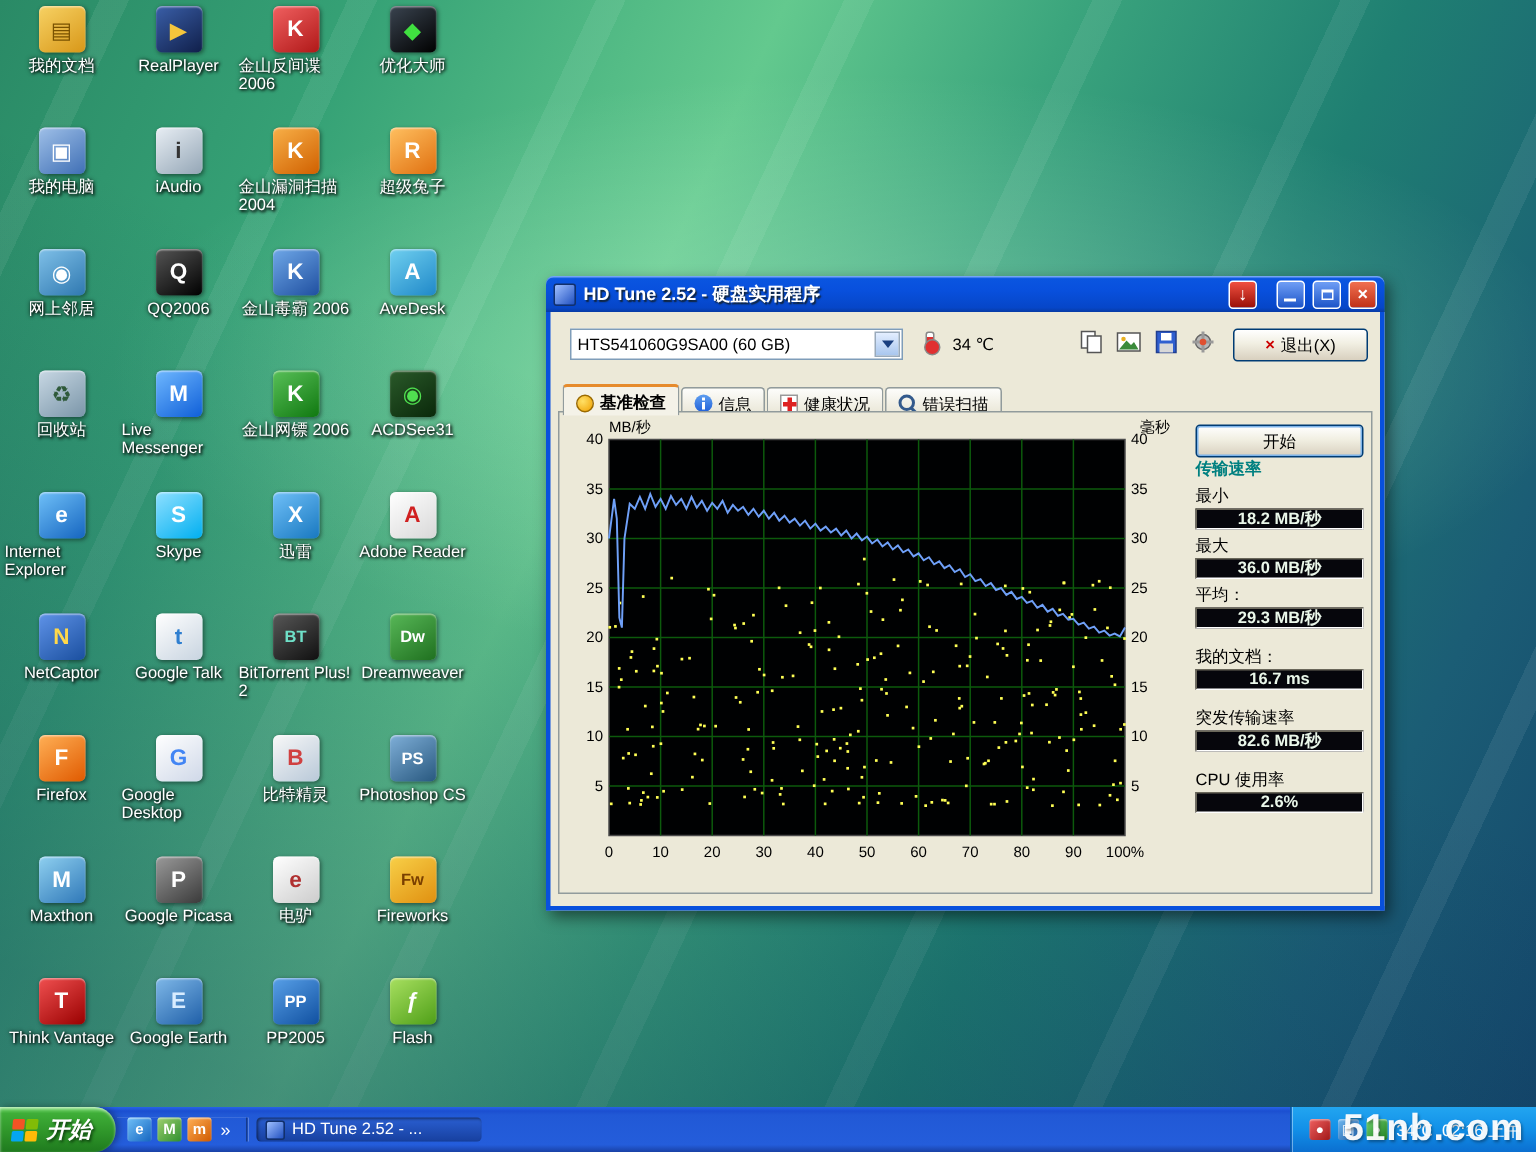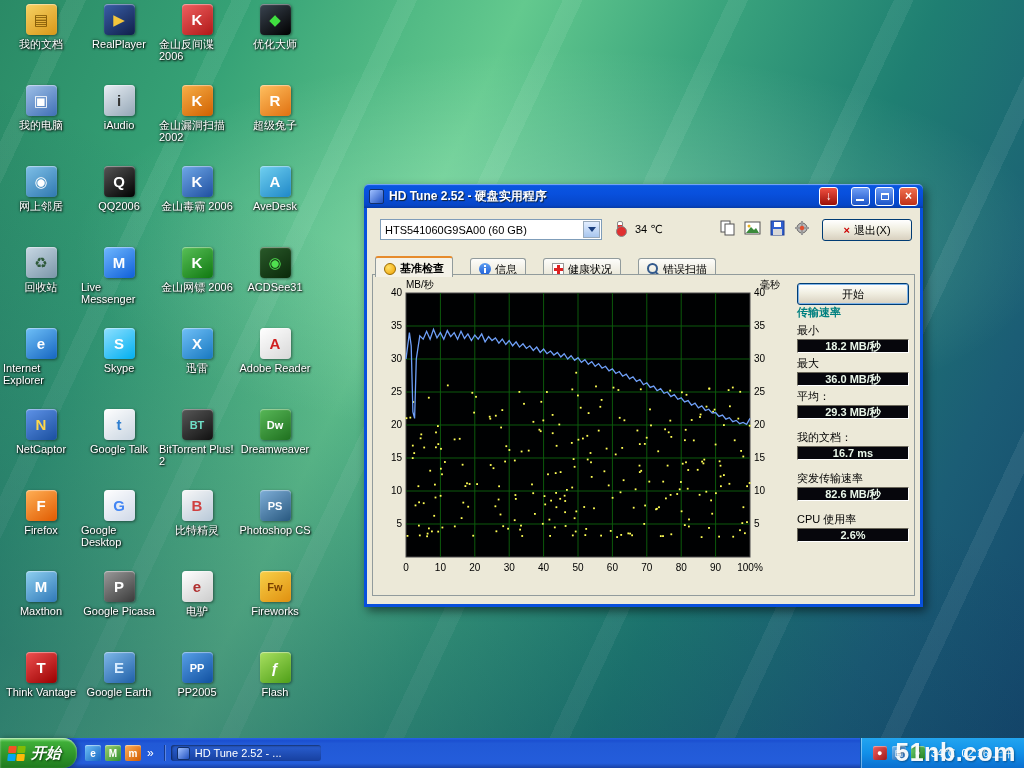--- a/index.html
+++ b/index.html
@@ -43,21 +43,21 @@
   .therm::after{content:"";position:absolute;left:-2px;bottom:-4px;width:9px;height:9px;background:#e03030;border:1px solid #888;border-radius:50%}
   .temp-text{position:absolute;left:268px;top:15px;font-size:11px}
   .toolicons{position:absolute;left:352px;top:12px;display:flex;gap:8px;align-items:center}
   .tool-icon{cursor:pointer}
   .xp-btn{font-family:inherit;font-size:11px;height:22px;border:1px solid #003C74;border-radius:3px;cursor:pointer;
     background:linear-gradient(180deg,#fff,#F1EFE2 45%,#D8D0BF);display:inline-flex;align-items:center;justify-content:center;gap:4px}
   .exit-btn{position:absolute;right:8px;top:11px;width:90px}
   .exit-x{color:#c00;font-weight:bold}
 
   
-  .tabbar{position:absolute;left:8px;top:48px;display:flex;align-items:flex-end;gap:17px}
+  .tabbar{position:absolute;left:8px;top:48px;display:flex;align-items:flex-end;gap:1px}
   .tab{height:19px;padding:2px 8px 0;border:1px solid #919B9C;border-bottom:none;border-radius:3px 3px 0 0;
     background:linear-gradient(#fdfdfb,#e8e5d4);font-size:11px;display:flex;align-items:center;cursor:pointer;margin-bottom:-1px}
   .tab.active{height:21px;background:#F4F2E8;border-top:2px solid #E68B2C;font-weight:bold;z-index:3}
   .tabicon{width:12px;height:12px;display:inline-block;margin-right:4px;position:relative;flex:0 0 auto}
   .tabicon.gauge{border-radius:50%;background:radial-gradient(circle at 35% 35%,#ffe066,#f0a000);border:1px solid #9a6a00}
   .tabicon.info{border-radius:50%;background:linear-gradient(#5f9ff0,#1f5fd8)}
   .tabicon.info::before{content:"";position:absolute;left:5px;top:2px;width:2px;height:2px;background:#fff}
   .tabicon.info::after{content:"";position:absolute;left:5px;top:5px;width:2px;height:5px;background:#fff}
   .tabicon.health{background:#fff;border:1px solid #999}
   .tabicon.health::before{content:"";position:absolute;left:4px;top:1px;width:3px;height:9px;background:#d22}
@@ -176,21 +176,21 @@
     <div class="dicon">
       <div class="tile" style="background: linear-gradient(145deg, rgb(127, 184, 232), rgb(31, 95, 168)); color: rgb(216, 236, 255); font-size: 15px;">E</div>
       <div class="dlabel">Google Earth</div>
     </div>
     <div class="dicon">
       <div class="tile" style="background: linear-gradient(145deg, rgb(240, 96, 96), rgb(176, 24, 24)); color: rgb(255, 255, 255); font-size: 15px;">K</div>
       <div class="dlabel">金山反间谍 2006</div>
     </div>
     <div class="dicon">
       <div class="tile" style="background: linear-gradient(145deg, rgb(248, 176, 72), rgb(208, 96, 0)); color: rgb(255, 255, 255); font-size: 15px;">K</div>
-      <div class="dlabel">金山漏洞扫描 2002</div>
+      <div class="dlabel">金山漏洞扫描 2004</div>
     </div>
     <div class="dicon">
       <div class="tile" style="background: linear-gradient(145deg, rgb(111, 168, 232), rgb(31, 79, 160)); color: rgb(255, 255, 255); font-size: 15px;">K</div>
       <div class="dlabel">金山毒霸 2006</div>
     </div>
     <div class="dicon">
       <div class="tile" style="background: linear-gradient(145deg, rgb(88, 192, 88), rgb(16, 120, 16)); color: rgb(255, 255, 255); font-size: 15px;">K</div>
       <div class="dlabel">金山网镖 2006</div>
     </div>
     <div class="dicon">

